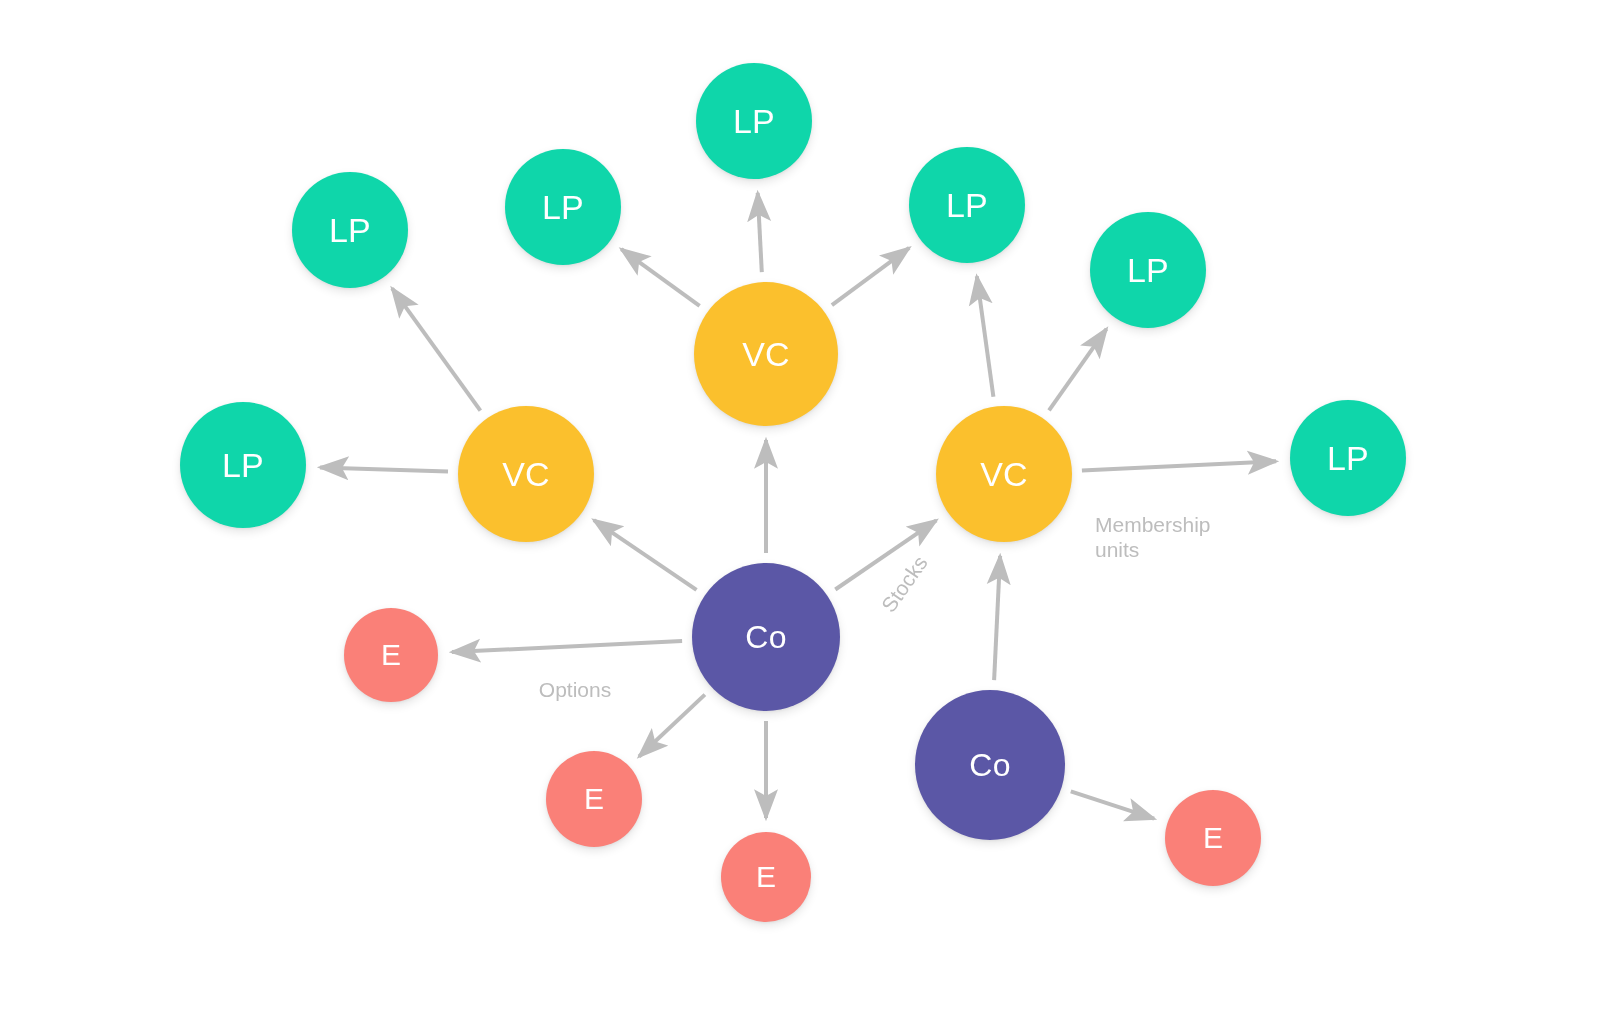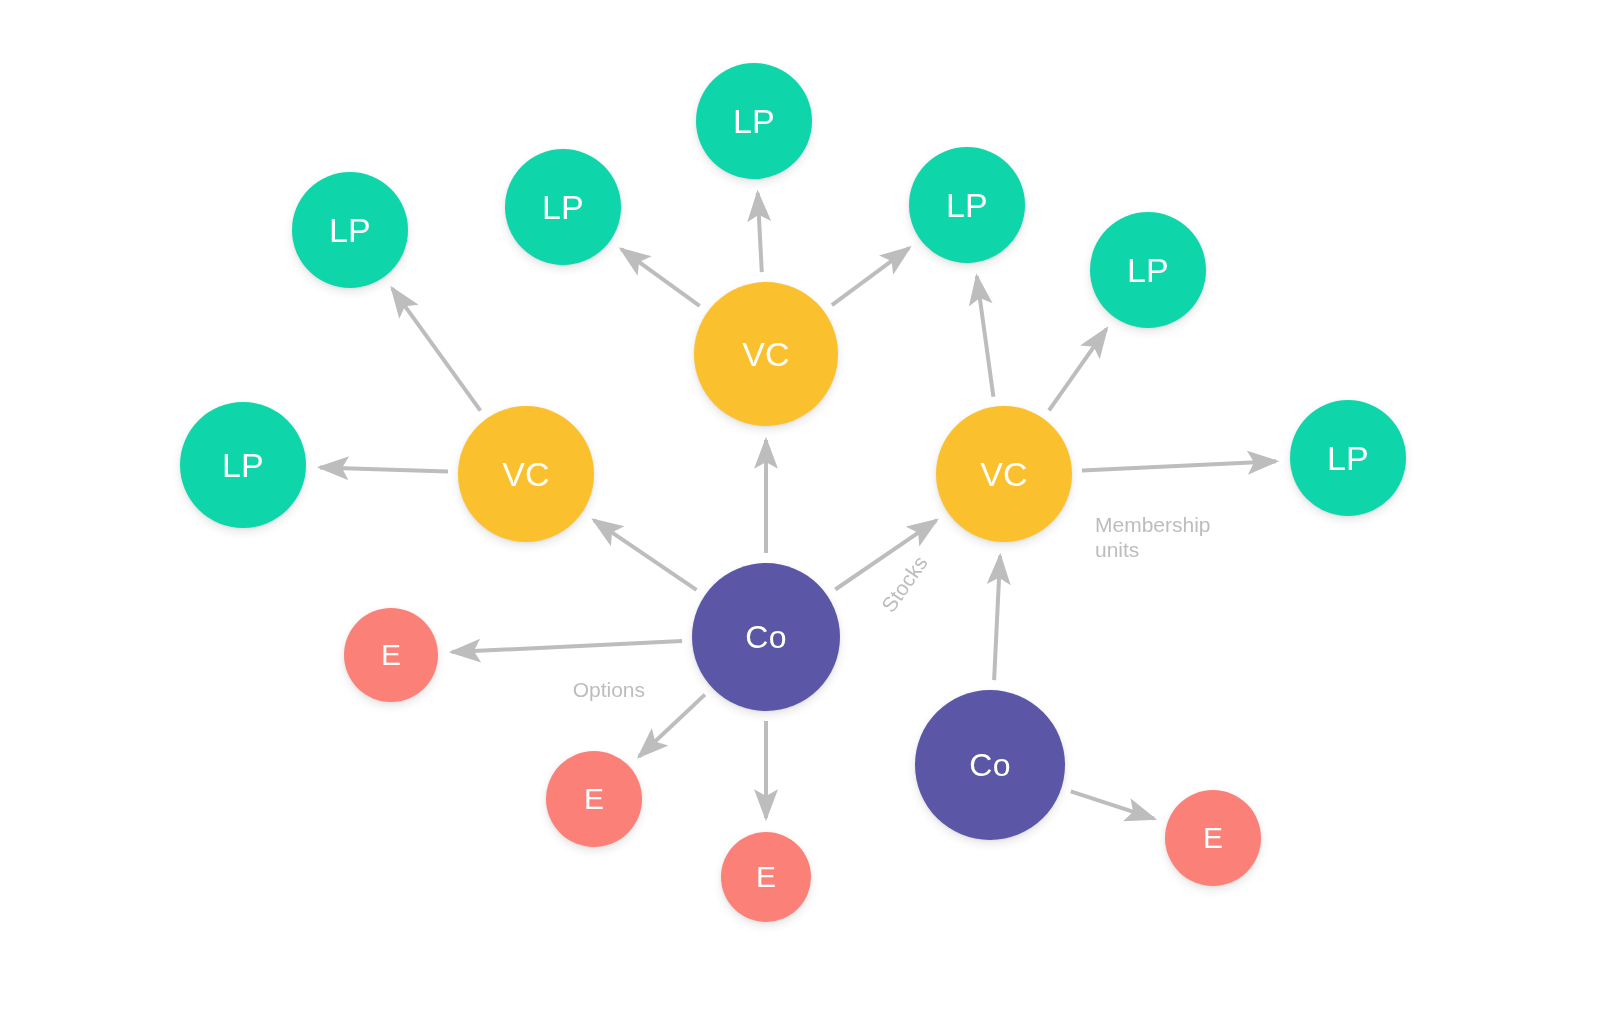--- a/index.html
+++ b/index.html
@@ -134,15 +134,15 @@
         <span class="node-label">E</span>
       </div>
       <div class="node" style="left: 1165px; top: 790px; width: 96px; height: 96px; background: rgb(250, 128, 120); font-size: 30px; color: rgb(255, 255, 255);">
         <span class="node-label">E</span>
       </div>
     </div>
   <div id="label-layer">
       <div class="edge-label" style="width: 180px; left: 1095px; top: 513px; text-align: left; color: rgb(189, 189, 189);">Membership
 units</div>
       <div class="edge-label" style="width: 120px; left: 845px; top: 572px; text-align: center; color: rgb(189, 189, 189); transform: rotate(-55deg); transform-origin: center center;">Stocks</div>
-      <div class="edge-label" style="width: 140px; left: 505px; top: 678px; text-align: right; color: rgb(189, 189, 189);">Options</div>
+      <div class="edge-label" style="width: 140px; left: 505px; top: 678px; text-align: center; color: rgb(189, 189, 189);">Options</div>
     </div>
 </div>
 
 </body></html>

